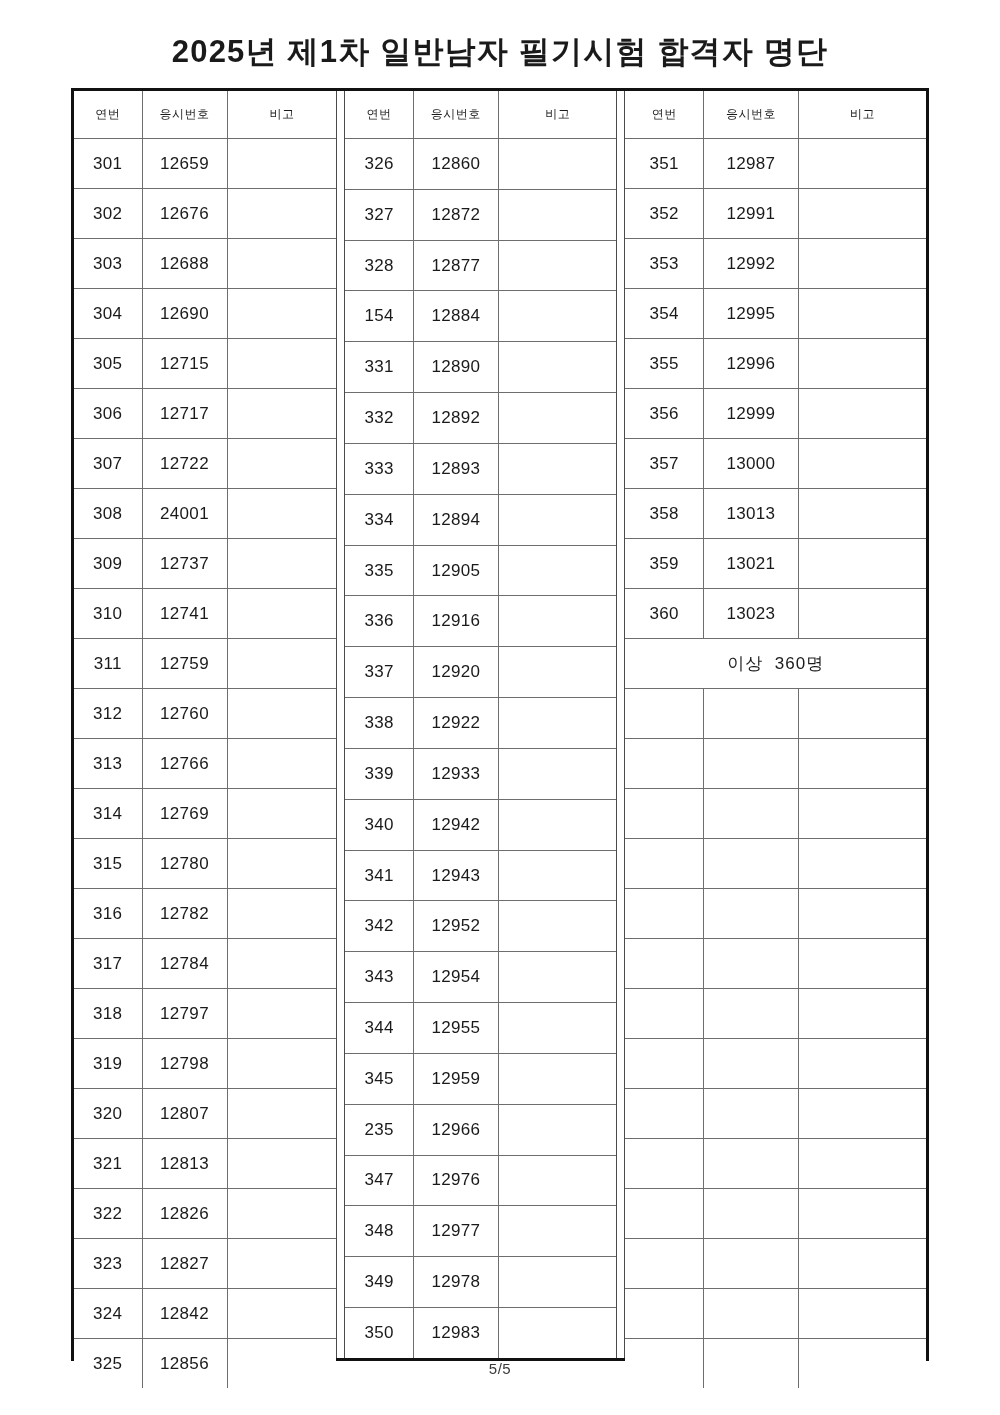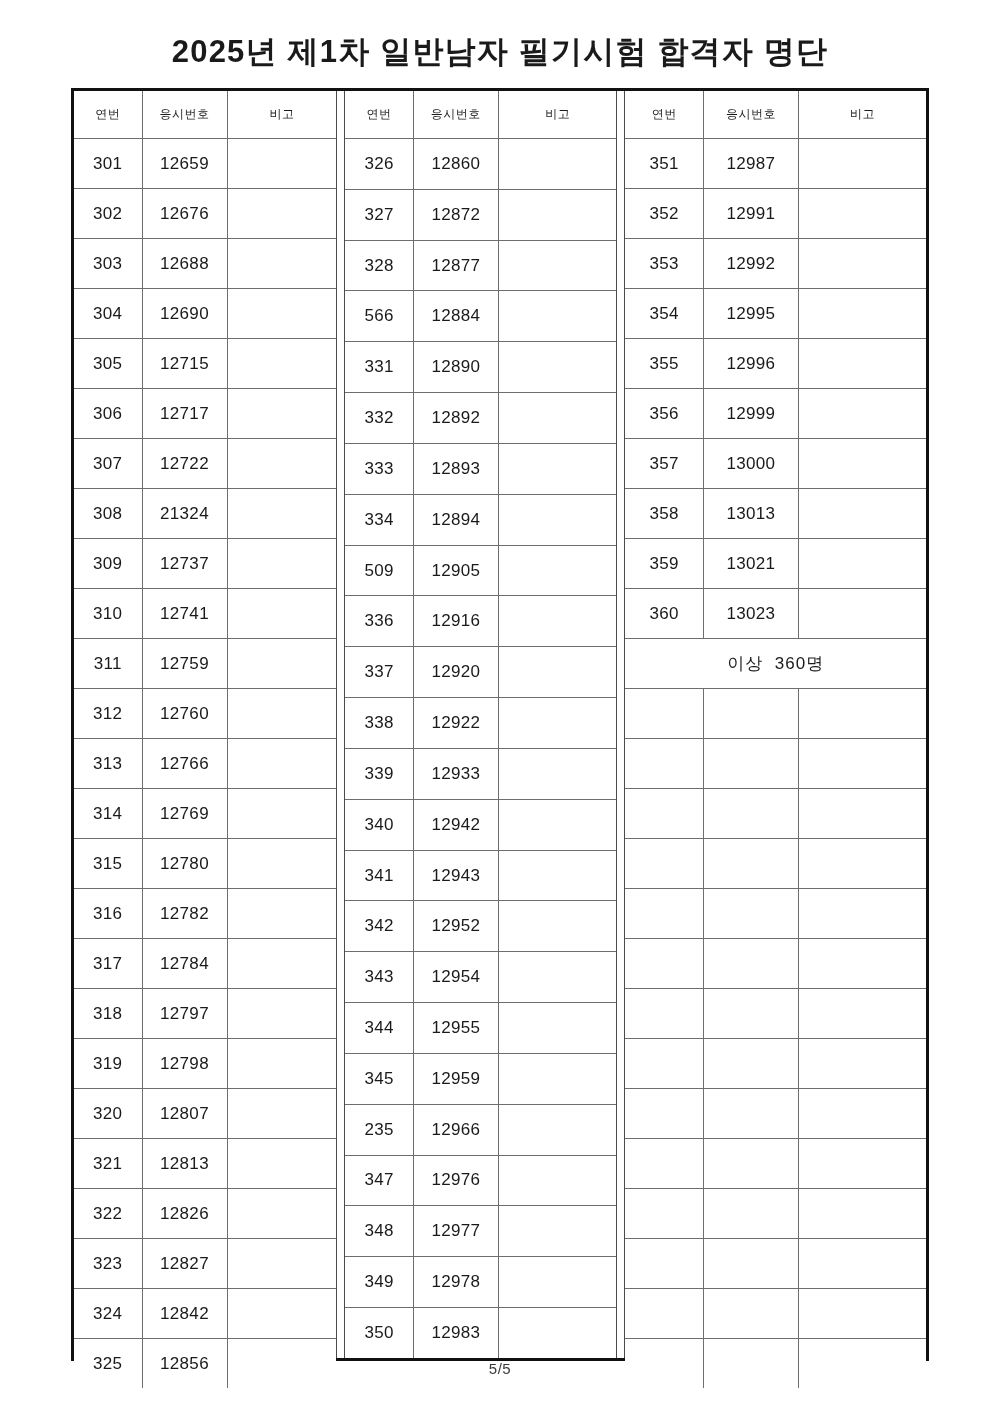--- a/index.html
+++ b/index.html
@@ -195,21 +195,21 @@
                 <td class="cell-num">12717</td>
                 <td class="cell-empty"></td>
               </tr>
               <tr>
                 <td class="cell-seq">307</td>
                 <td class="cell-num">12722</td>
                 <td class="cell-empty"></td>
               </tr>
               <tr>
                 <td class="cell-seq">308</td>
-                <td class="cell-num">21324</td>
+                <td class="cell-num">24001</td>
                 <td class="cell-empty"></td>
               </tr>
               <tr>
                 <td class="cell-seq">309</td>
                 <td class="cell-num">12737</td>
                 <td class="cell-empty"></td>
               </tr>
               <tr>
                 <td class="cell-seq">310</td>
                 <td class="cell-num">12741</td>
@@ -320,21 +320,21 @@
                 <td class="cell-seq">327</td>
                 <td class="cell-num">12872</td>
                 <td class="cell-empty"></td>
               </tr>
               <tr>
                 <td class="cell-seq">328</td>
                 <td class="cell-num">12877</td>
                 <td class="cell-empty"></td>
               </tr>
               <tr>
-                <td class="cell-seq">566</td>
+                <td class="cell-seq">154</td>
                 <td class="cell-num">12884</td>
                 <td class="cell-empty"></td>
               </tr>
               <tr>
                 <td class="cell-seq">331</td>
                 <td class="cell-num">12890</td>
                 <td class="cell-empty"></td>
               </tr>
               <tr>
                 <td class="cell-seq">332</td>
@@ -345,21 +345,21 @@
                 <td class="cell-seq">333</td>
                 <td class="cell-num">12893</td>
                 <td class="cell-empty"></td>
               </tr>
               <tr>
                 <td class="cell-seq">334</td>
                 <td class="cell-num">12894</td>
                 <td class="cell-empty"></td>
               </tr>
               <tr>
-                <td class="cell-seq">509</td>
+                <td class="cell-seq">335</td>
                 <td class="cell-num">12905</td>
                 <td class="cell-empty"></td>
               </tr>
               <tr>
                 <td class="cell-seq">336</td>
                 <td class="cell-num">12916</td>
                 <td class="cell-empty"></td>
               </tr>
               <tr>
                 <td class="cell-seq">337</td>

